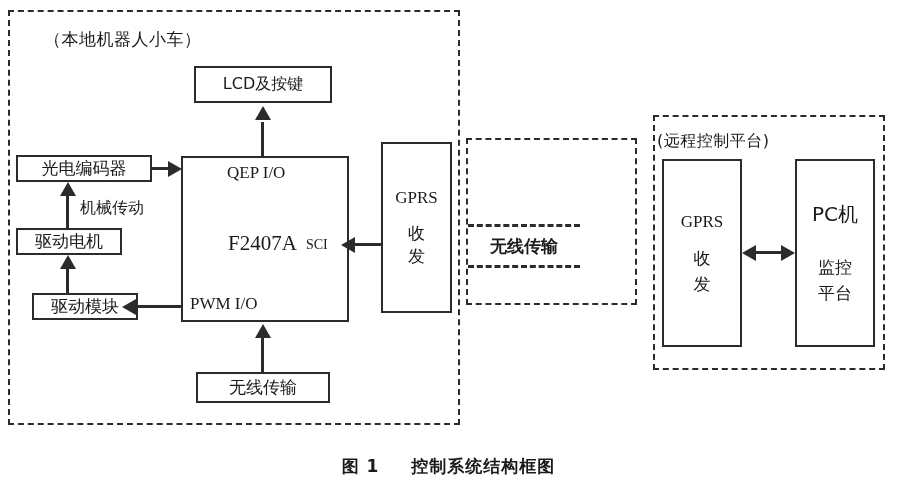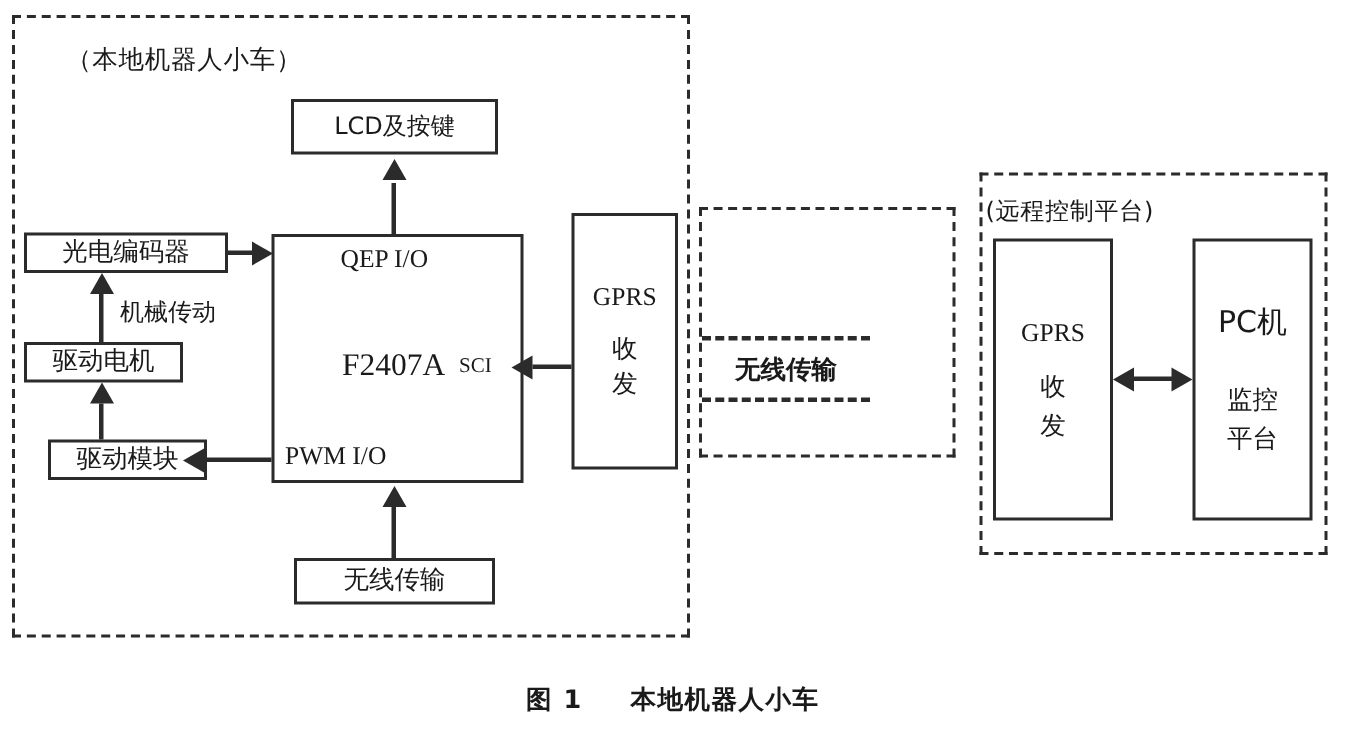--- a/index.html
+++ b/index.html
@@ -171,16 +171,16 @@
     <span class="cn" style="font-size:17px; margin-top:6px;">平台</span>
   </div>
 
   <div class="line-h" style="left:752px; top:251px; width:34px;"></div>
   <div class="arrow arrow-l" style="left:742px; top:245px;"></div>
   <div class="arrow arrow-r" style="left:781px; top:245px;"></div>
 
   <div class="caption cn" style="left:0; top:455px;">
     <span>图 1</span>
     <span class="gap"></span>
-    <span>本地机器人小车</span>
+    <span>控制系统结构框图</span>
   </div>
 
 </div>
 
 </body></html>

